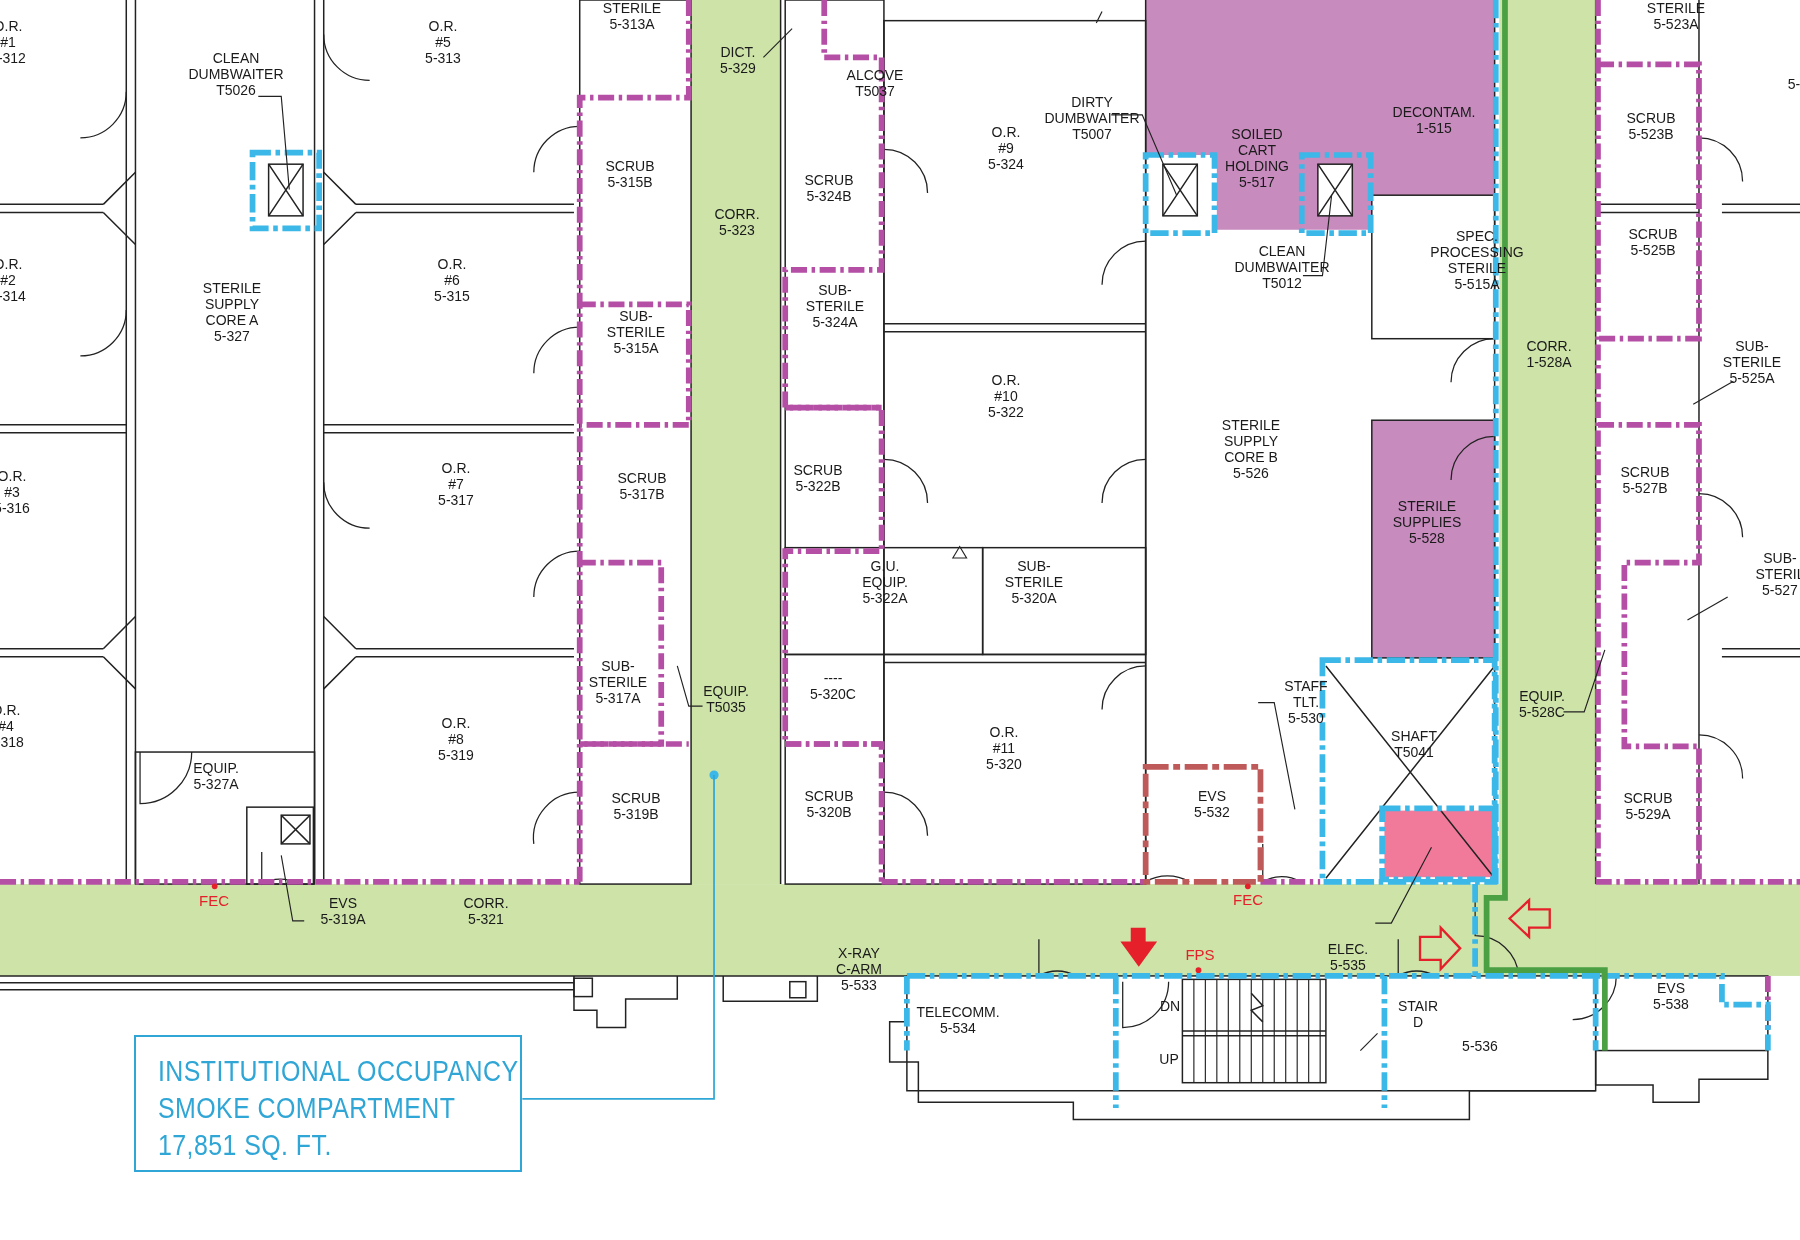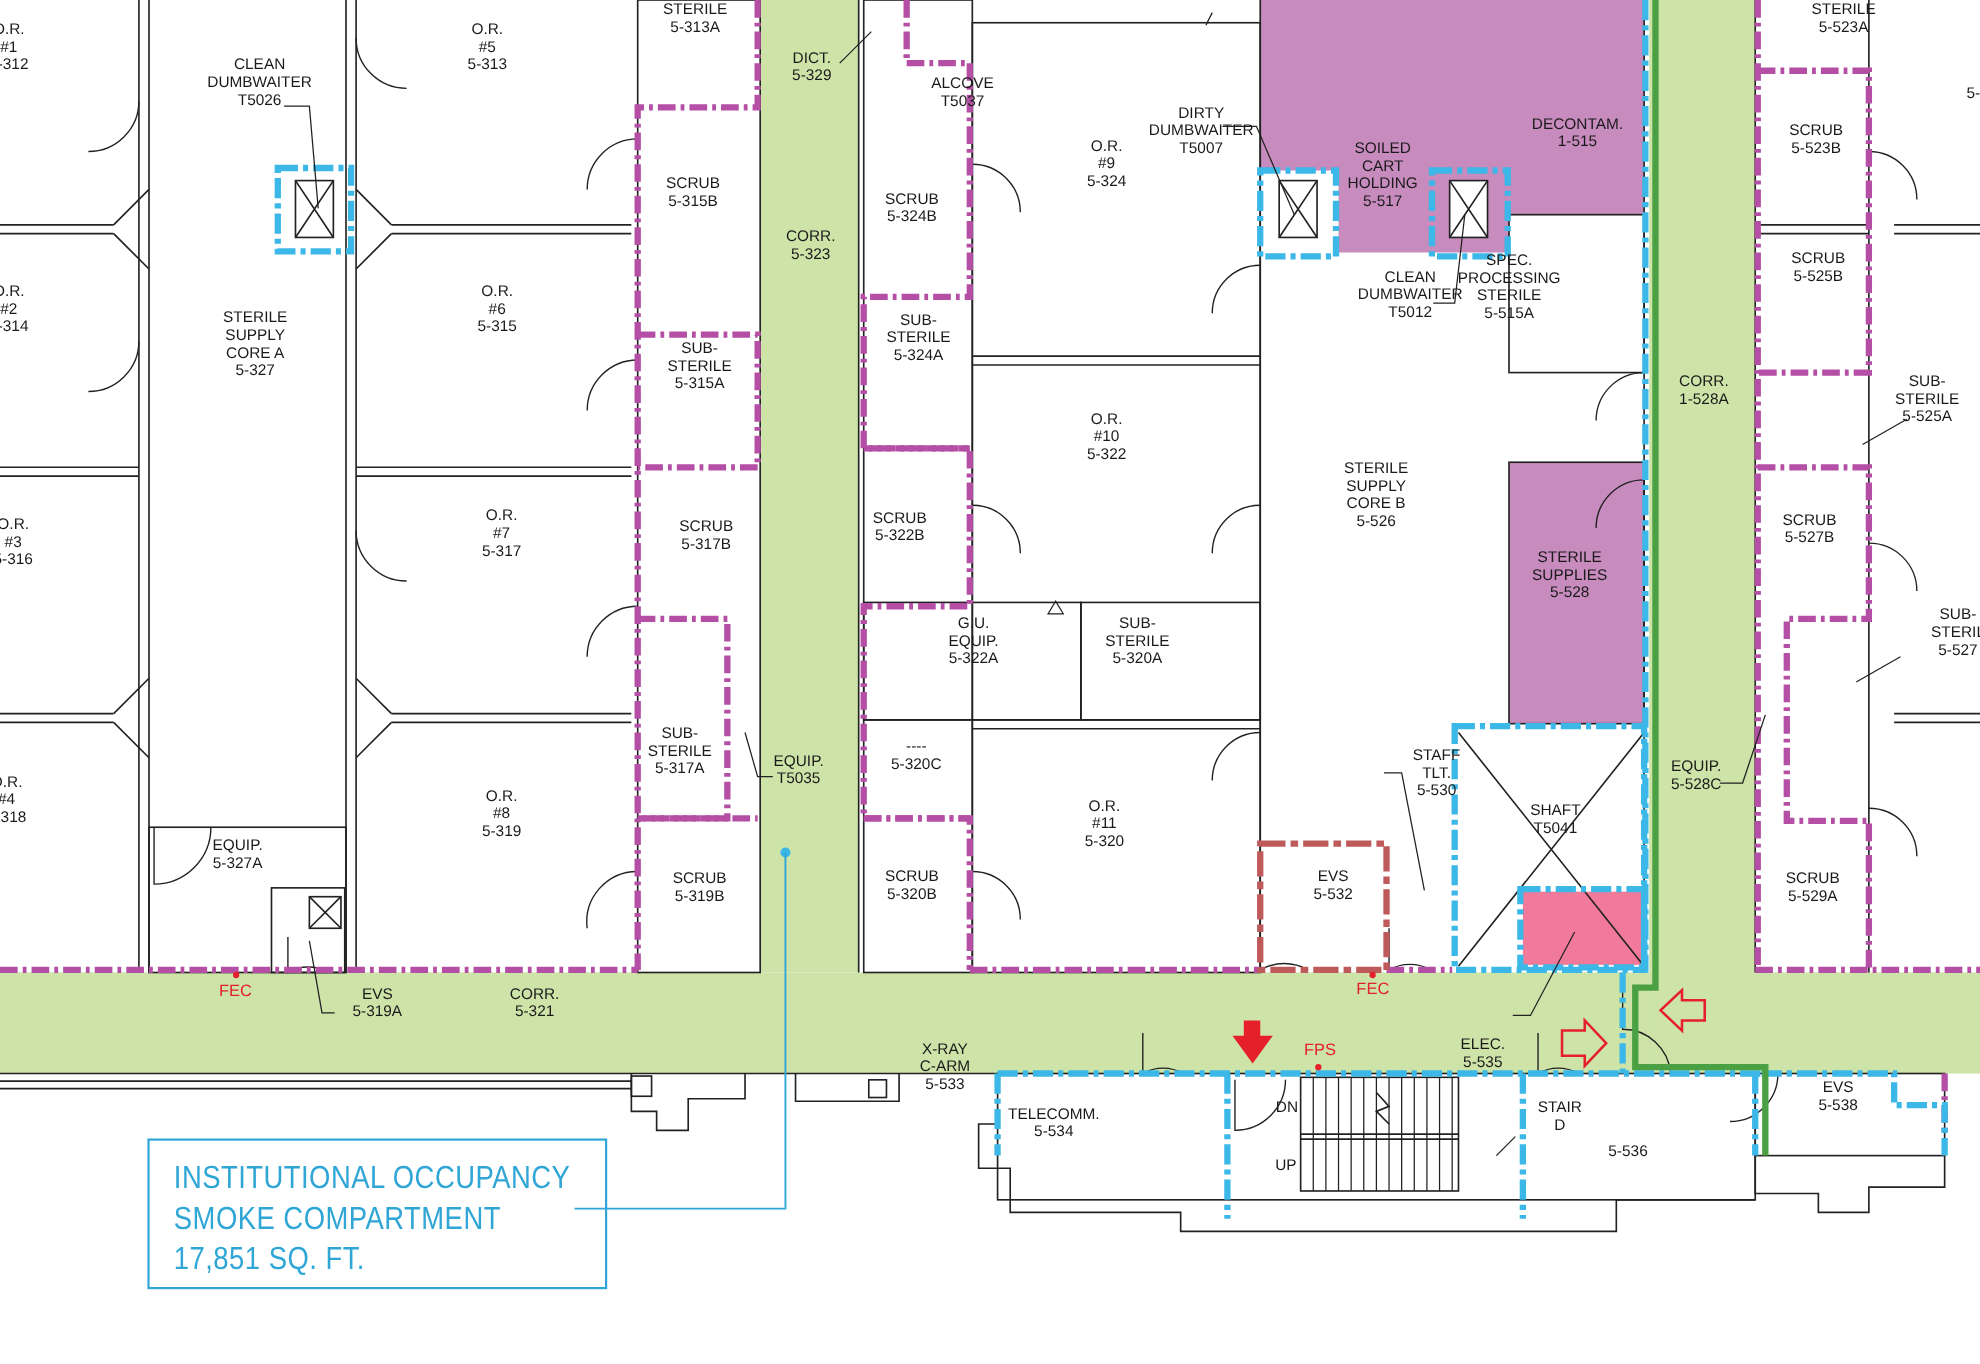--- a/index.html
+++ b/index.html
@@ -235,21 +235,21 @@
   <g>
     <circle cx="622" cy="675" r="4" fill="#3cb8e8"></circle>
     <path d="M622 675 V957 H455" stroke="#2fa6d6" stroke-width="1.5" fill="none"></path>
   </g>
 </svg>
 
 <style>
   .t { position:absolute; font-family:"Liberation Sans", sans-serif; font-size:14px; line-height:16px; color:#1a1a1a; text-align:center; transform:translateX(-50%); white-space:nowrap; }
   .t span { display:block; }
   .tr { color:#e5202a; font-size:15px;text-align:right; }
-  .callout { position:absolute; left:134px; top:1035px; width:418px; height:137px; border:2px solid #2fa6d6; box-sizing:border-box; padding:16px 16px 0 22px; }
+  .callout { position:absolute; left:134px; top:1035px; width:388px; height:137px; border:2px solid #2fa6d6; box-sizing:border-box; padding:16px 16px 0 22px; }
   .callout span { display:block; font-family:"Liberation Sans", sans-serif; font-size:29px; line-height:37px; color:#2fa6d6; letter-spacing:0.5px; transform:scaleX(0.86); transform-origin:left; white-space:nowrap; }
 </style>
 
 <div>
   <div class="t" style="left:8px;top:18px;">
       <span>O.R.</span>
       <span>#1</span>
       <span>5-312</span>
     </div>
   <div class="t" style="left:8px;top:256px;">
@@ -420,21 +420,21 @@
     </div>
   <div class="t" style="left:1434px;top:104px;">
       <span>DECONTAM.</span>
       <span>1-515</span>
     </div>
   <div class="t" style="left:1282px;top:243px;">
       <span>CLEAN</span>
       <span>DUMBWAITER</span>
       <span>T5012</span>
     </div>
-  <div class="t" style="left:1372px;top:228px;text-align:center;">
+  <div class="t" style="left:1477px;top:228px;text-align:center;">
       <span>SPEC.</span>
       <span>PROCESSING</span>
       <span>STERILE</span>
       <span>5-515A</span>
     </div>
   <div class="t" style="left:1251px;top:417px;">
       <span>STERILE</span>
       <span>SUPPLY</span>
       <span>CORE B</span>
       <span>5-526</span>

